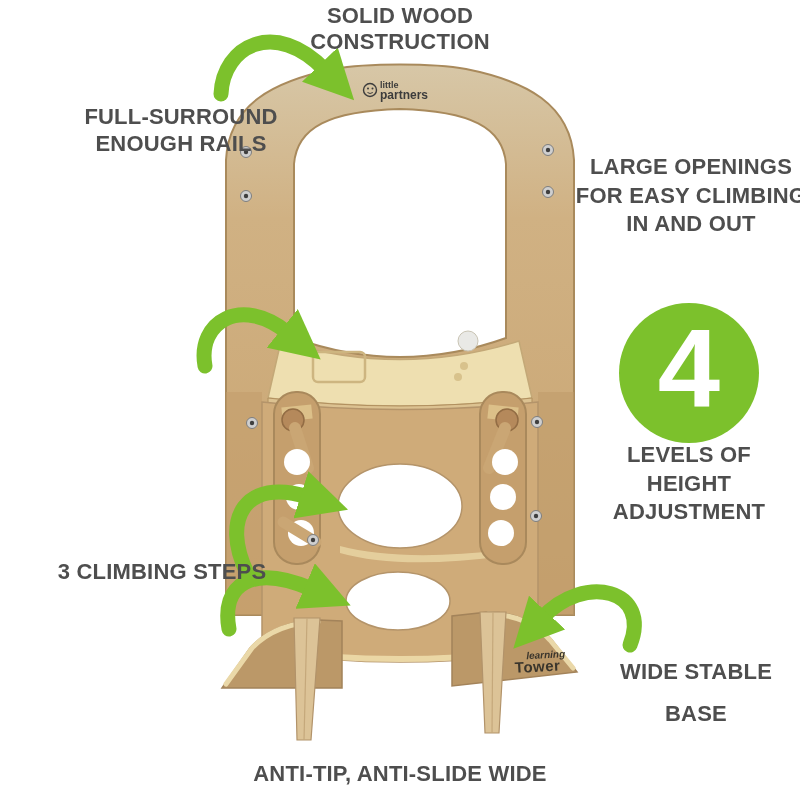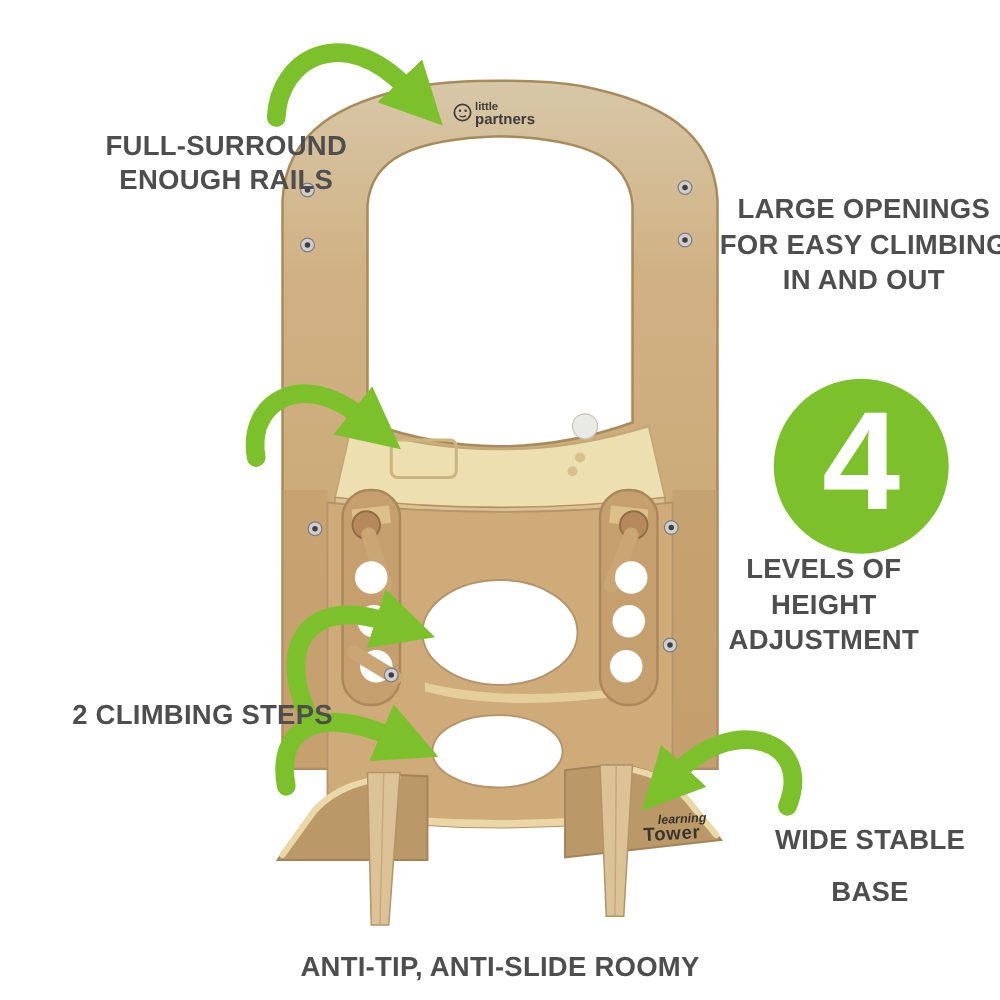--- a/index.html
+++ b/index.html
@@ -150,37 +150,39 @@
 
     <g fill="none" stroke-linecap="round" stroke-width="15" style="stroke:var(--green,#7cc12c)">
       <path d="M221 94 C223 46 275 18 325 70" marker-end="url(#ah)"></path>
       <path d="M205 366 C197 322 241 295 288 333" marker-end="url(#ah)"></path>
       <path d="M247 573 C221 519 245 477 308 497" marker-end="url(#ah)"></path>
       <path d="M229 629 C221 585 251 563 312 589" marker-end="url(#ah)"></path>
       <path d="M630 645 C652 590 585 572 542 618" marker-end="url(#ah)"></path>
     </g>
   </svg>
 
+  <div class="label" style="left:250px;top:3px;width:300px;line-height:26px">SOLID WOOD
+CONSTRUCTION</div>
 
   <div class="label" style="left:61px;top:103px;width:240px;line-height:27px">FULL-SURROUND
 ENOUGH RAILS</div>
 
   <div class="label" style="left:571px;top:153px;width:240px;line-height:28.5px">LARGE OPENINGS
 FOR EASY CLIMBING
 IN AND OUT</div>
 
 
   <div class="badge" style="left:619px;top:303px">
     <span>4</span>
   </div>
 
-  <div class="label" style="left:579px;top:441px;width:160px;line-height:28.5px">LEVELS OF
+  <div class="label" style="left:609px;top:441px;width:160px;line-height:28.5px">LEVELS OF
 HEIGHT
 ADJUSTMENT</div>
 
-  <div class="label" style="left:42px;top:558px;width:240px">2 CLIMBING STEPS</div>
+  <div class="label" style="left:42px;top:558px;width:240px">3 CLIMBING STEPS</div>
 
   <div class="label" style="left:616px;top:651px;width:160px;line-height:42px">WIDE STABLE
 BASE</div>
 
-  <div class="label" style="left:200px;top:760px;width:400px">ANTI-TIP, ANTI-SLIDE ROOMY</div>
+  <div class="label" style="left:200px;top:760px;width:400px">ANTI-TIP, ANTI-SLIDE WIDE</div>
 
 </div>
 
 </body></html>

